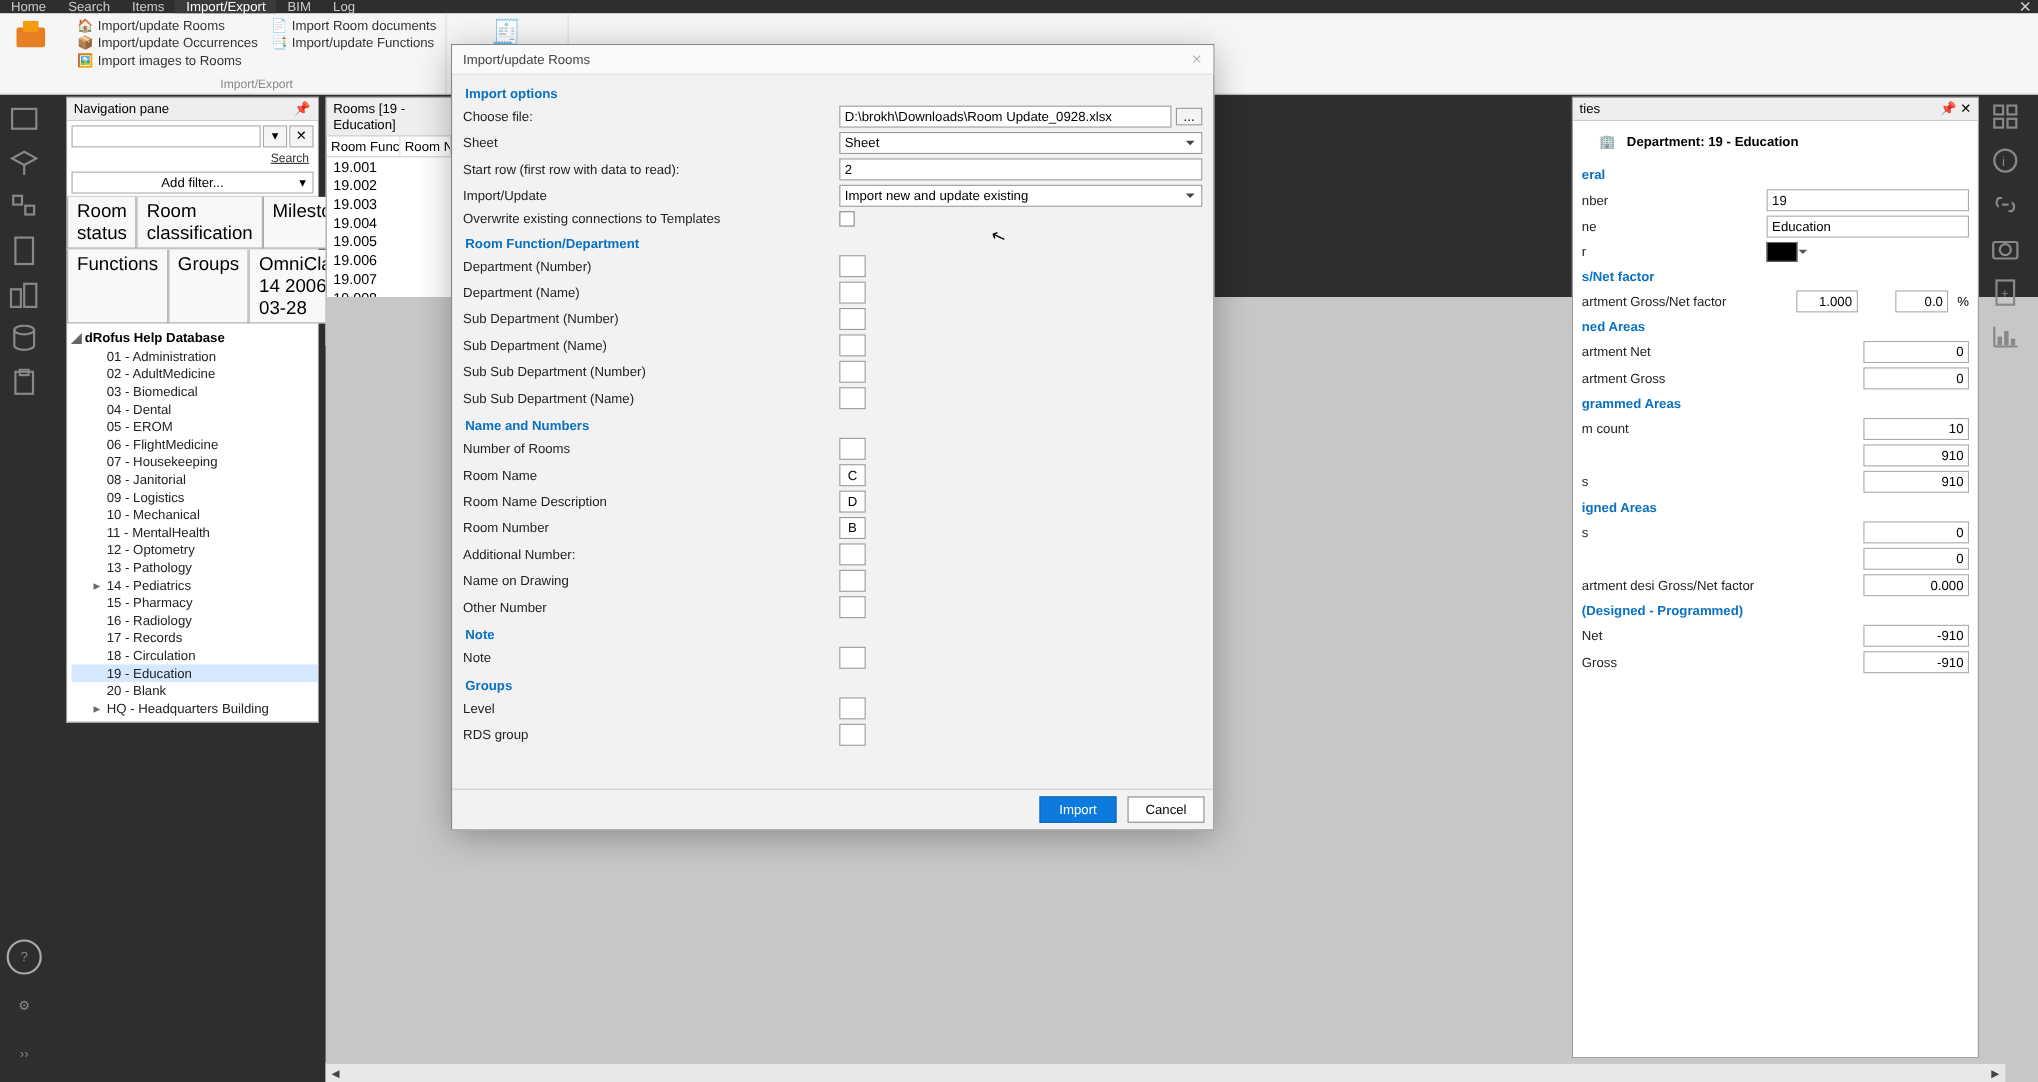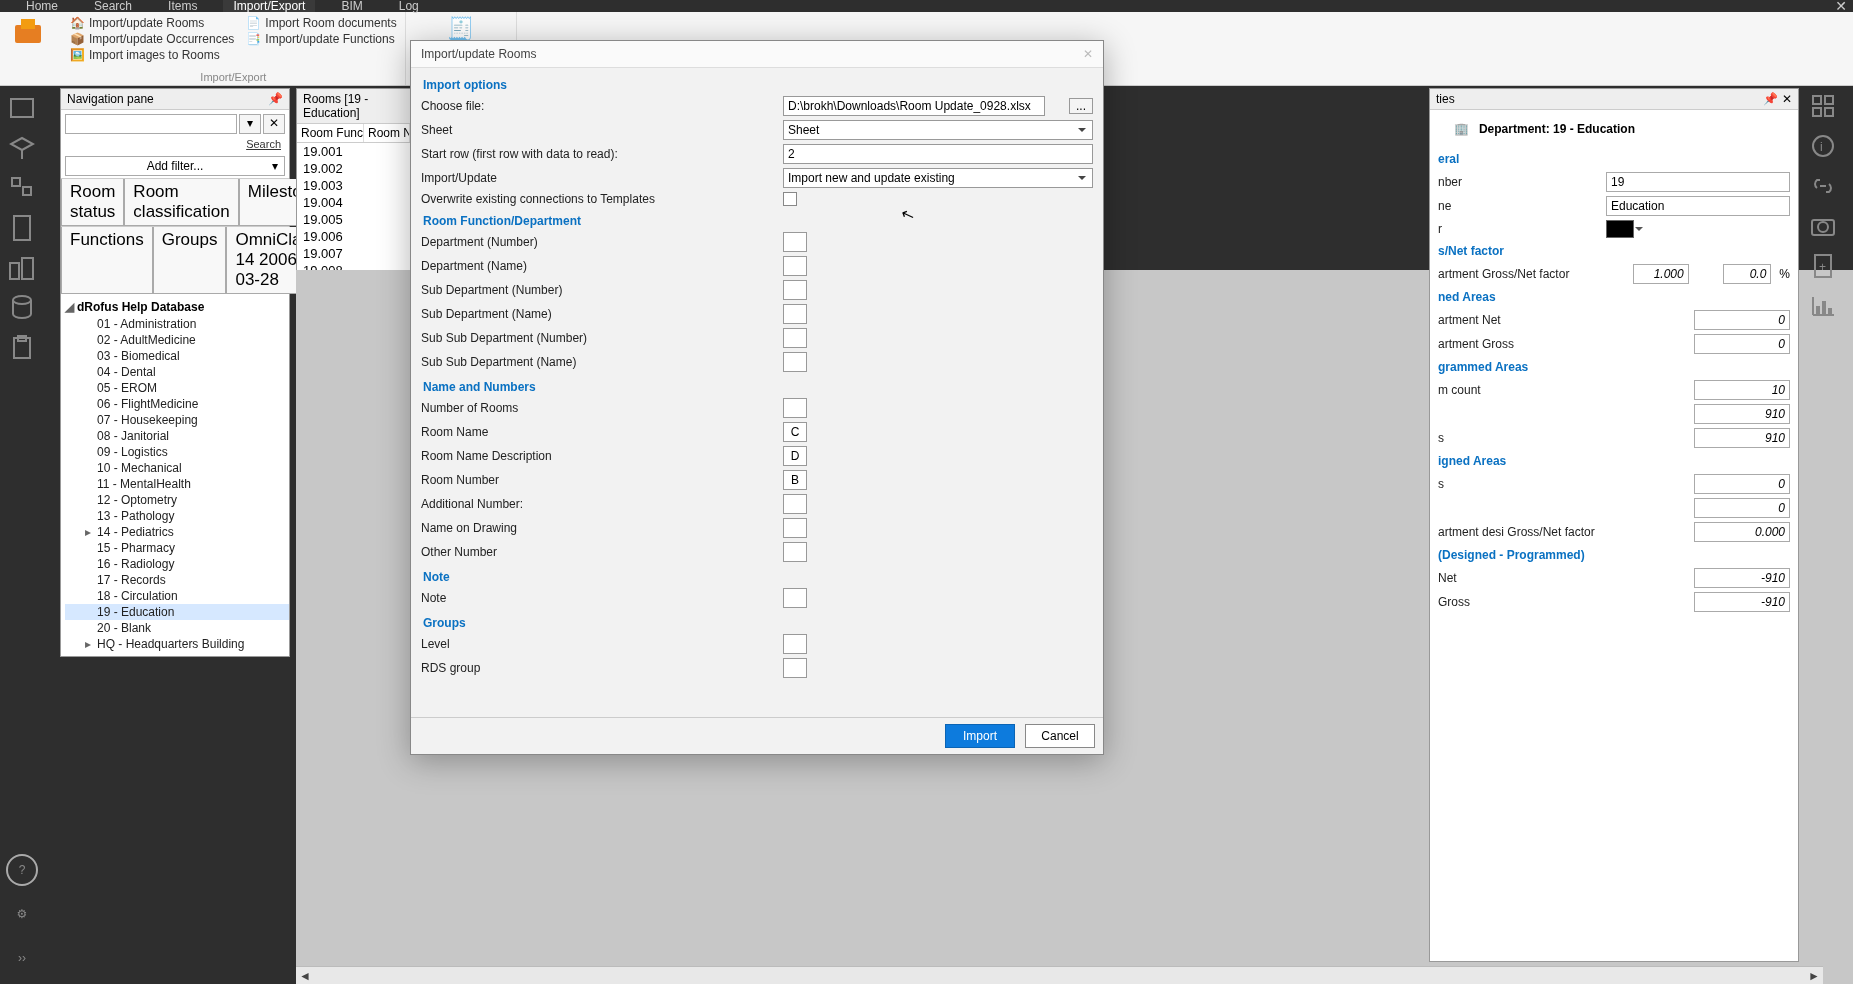--- a/index.html
+++ b/index.html
@@ -1,20 +1,20 @@
 <!DOCTYPE html>
 <html><head>
 <meta charset="utf-8">
 <style>
 * { margin: 0; padding: 0; box-sizing: border-box; font-family: "Segoe UI", Tahoma, sans-serif; font-size: 12px; }
 body { background: #2e2e2e; width: 1853px; height: 984px; overflow: hidden; position: relative; }
 
 
 .top-menu { background: #2e2e2e; color: #ccc; height: 12px; display: flex; }
-.top-menu .tab { padding: 0 10px; line-height: 12px; cursor: pointer; margin-left: 16px; }
+.top-menu .tab { padding: 0 10px; line-height: 12px; cursor: pointer; }
 .top-menu .tab.active { background: #3a3a3a; color: #fff; }
 .top-close { position: absolute; top: -2px; right: 6px; color: #ccc; font-size: 14px; }
 
 
 .ribbon { background: #f6f6f6; border-bottom: 1px solid #ccc; height: 74px; display: flex; padding-left: 62px; }
 .ribbon-left-icons { position: absolute; left: 2px; top: 12px; width: 52px; }
 .ribbon-left-icons .ico { width: 40px; height: 36px; margin: 2px auto; display:flex; align-items:center; justify-content:center; }
 .rib-group { border-right: 1px solid #ddd; padding: 0 8px 2px 8px; display: flex; flex-direction: column; }
 .rib-group .body { flex: 1; display:flex; }
 .rib-group .footer { text-align: center; color: #888; font-size: 11px; }
@@ -55,37 +55,37 @@
 .hscroll .arrow { width:18px; text-align:center; color:#444; }
 
 
 .props { position:absolute; right:54px; top:88px; width:370px; background:#fff; border:1px solid #999; bottom:22px; overflow:hidden;}
 .props .panel-title { }
 .props .dept-title { font-weight:bold; font-size:15px; padding:12px 10px 12px 24px; display:flex; align-items:center; gap:10px; }
 .props .section-h { color:#0a71c2; font-weight:bold; padding:4px 8px; }
 .prop-row { display:flex; align-items:center; padding:2px 8px; gap:8px;}
 .prop-row label { width:160px; color:#222; }
 .prop-row .val { flex:1; border:1px solid #aaa; background:#fff; padding:2px 4px; }
-.prop-row .val.num { text-align:right; width:96px; flex:none; margin-left:auto;font-style:italic; }
+.prop-row .val.num { text-align:right; width:96px; flex:none; margin-left:auto; }
 .colorbox { width:28px; height:18px; background:#000; border:1px solid #666; position:relative;}
 .colorbox:after { content:''; position:absolute; right:-10px; top:6px; border:4px solid transparent; border-top-color:#555; }
 
 
 .right-rail { position:absolute; right:4px; top:88px; width:44px; display:flex; flex-direction:column; gap:4px; }
 .right-rail .ico { width:36px; height:36px; display:flex; align-items:center; justify-content:center; color:#777;}
 
 
 .dialog { position:absolute; left:410px; top:40px; width:694px; height:715px; background:#f2f2f2; border:1px solid #888; box-shadow:0 6px 30px rgba(0,0,0,0.3); display:flex; flex-direction:column;}
 .dlg-title { background:#fafafa; border-bottom:1px solid #ddd; padding:6px 10px; color:#444; display:flex; justify-content:space-between;}
 .dlg-body { flex:1; overflow:auto; padding:4px 10px 4px 10px; position:relative;}
 .dlg-footer { border-top:1px solid #ccc; padding:6px 8px; display:flex; justify-content:flex-end; gap:10px;}
 .dlg-footer button { width:70px; padding:4px 0; border:1px solid #888; background:#fff; }
 .dlg-footer button.primary { background:#0d7bdd; color:#fff; border-color:#0b64b4; }
 .dlg-sec { color:#0a71c2; font-weight:bold; margin:6px 0 2px 2px; }
-.dlg-row { display:flex; align-items:center; padding:2px 0; gap:24px; }
+.dlg-row { display:flex; align-items:center; padding:2px 0; gap:4px; }
 .dlg-row label { width:338px; color:#222; }
 .dlg-row input[type=text], .dlg-row .select { flex:1; border:1px solid #999; padding:2px 4px; background:#fff; font-size:12px;}
 .dlg-row .smallbox { width:24px; height:20px; border:1px solid #999; background:#fff; text-align:center; line-height:18px; }
 .dlg-row .select { position:relative; }
 .dlg-row .select:after { content:''; position:absolute; right:6px; top:7px; border:4px solid transparent; border-top-color:#444;}
 .dlg-row .select.hl { background:#eaf1ff; border-color:#5c92e6; }
 .dlg-row .ck { width:14px; height:14px; border:1px solid #888; background:#fff; }
 .browse { width:24px; border:1px solid #999; background:#f4f4f4; text-align:center; }
 .cursor { position:absolute; left:490px; top:137px; font-size:16px; transform:rotate(-20deg); }
 

